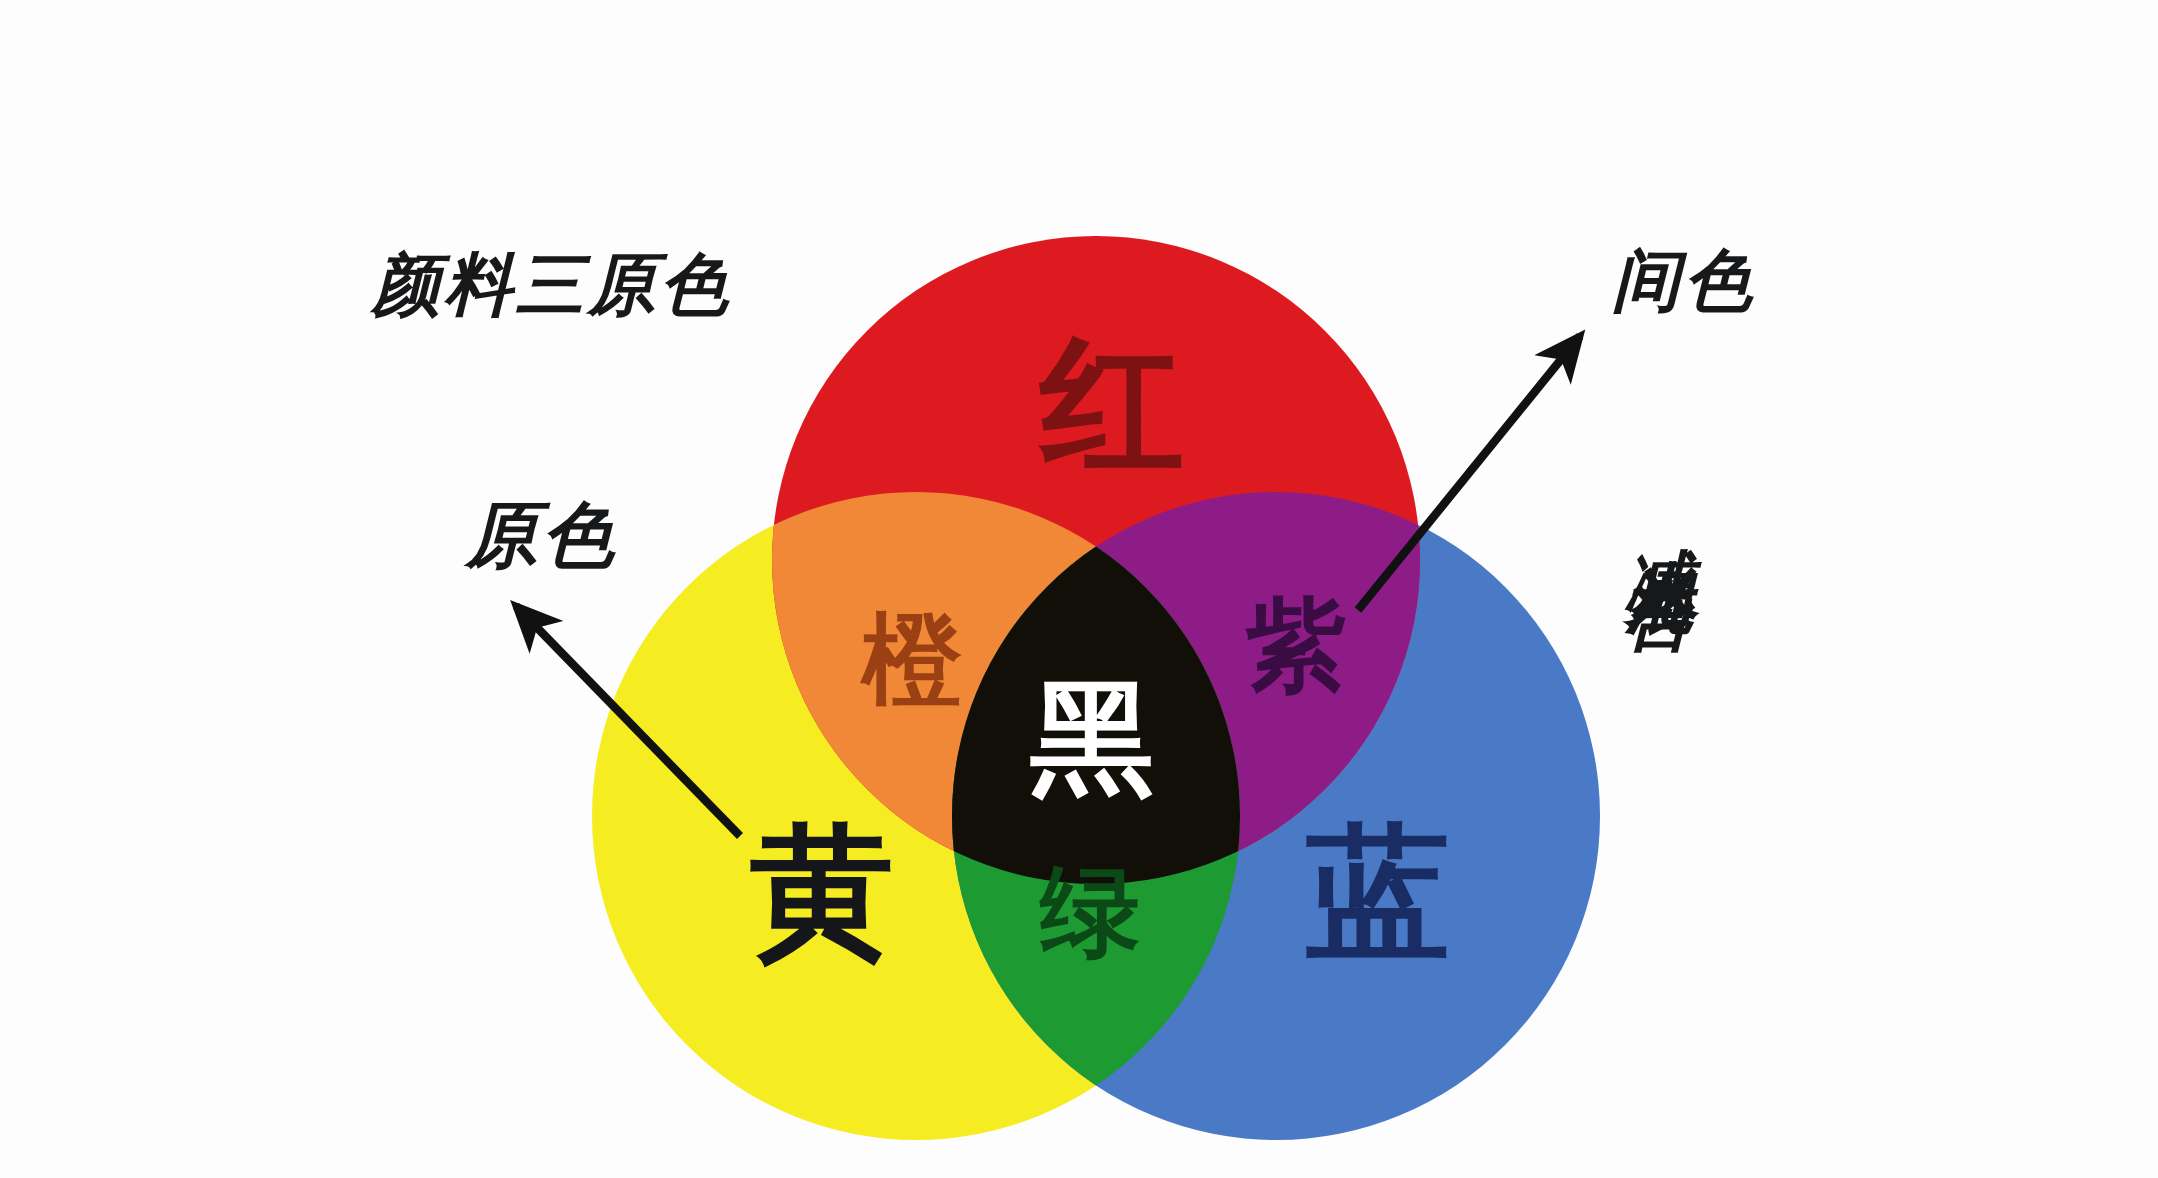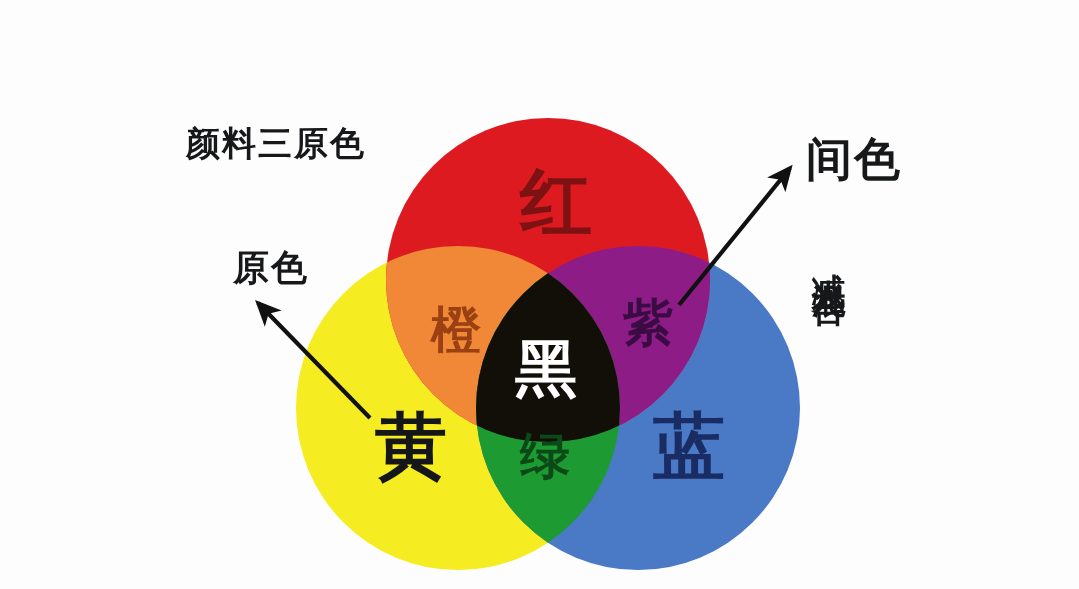--- a/index.html
+++ b/index.html
@@ -26,36 +26,37 @@
     height: 589px;
   }
   .ann {
     position: absolute;
     color: #17181a;
     font-weight: 700;
     letter-spacing: 2px;
     white-space: nowrap;
     line-height: 1.0;
     font-family: "Liberation Sans", "DejaVu Sans", sans-serif;
+    font-style: italic;
   }
   #ann-pigment-primaries {
     left: 186px;
     top: 126px;
     font-size: 34px;
   }
   #ann-primary-color {
     left: 185px;
     top: 250px;
     font-size: 36px;
     margin-left: 48px;
   }
   #ann-secondary-color {
     left: 806px;
-    top: 136px;
-    font-size: 46px;
+    top: 124px;
+    font-size: 34px;
   }
   #ann-subtractive-mixing {
     left: 812px;
     top: 246px;
     font-size: 34px;
     writing-mode: vertical-rl;
     text-orientation: upright;
     letter-spacing: 6px;
     line-height: 1.0;
   }

